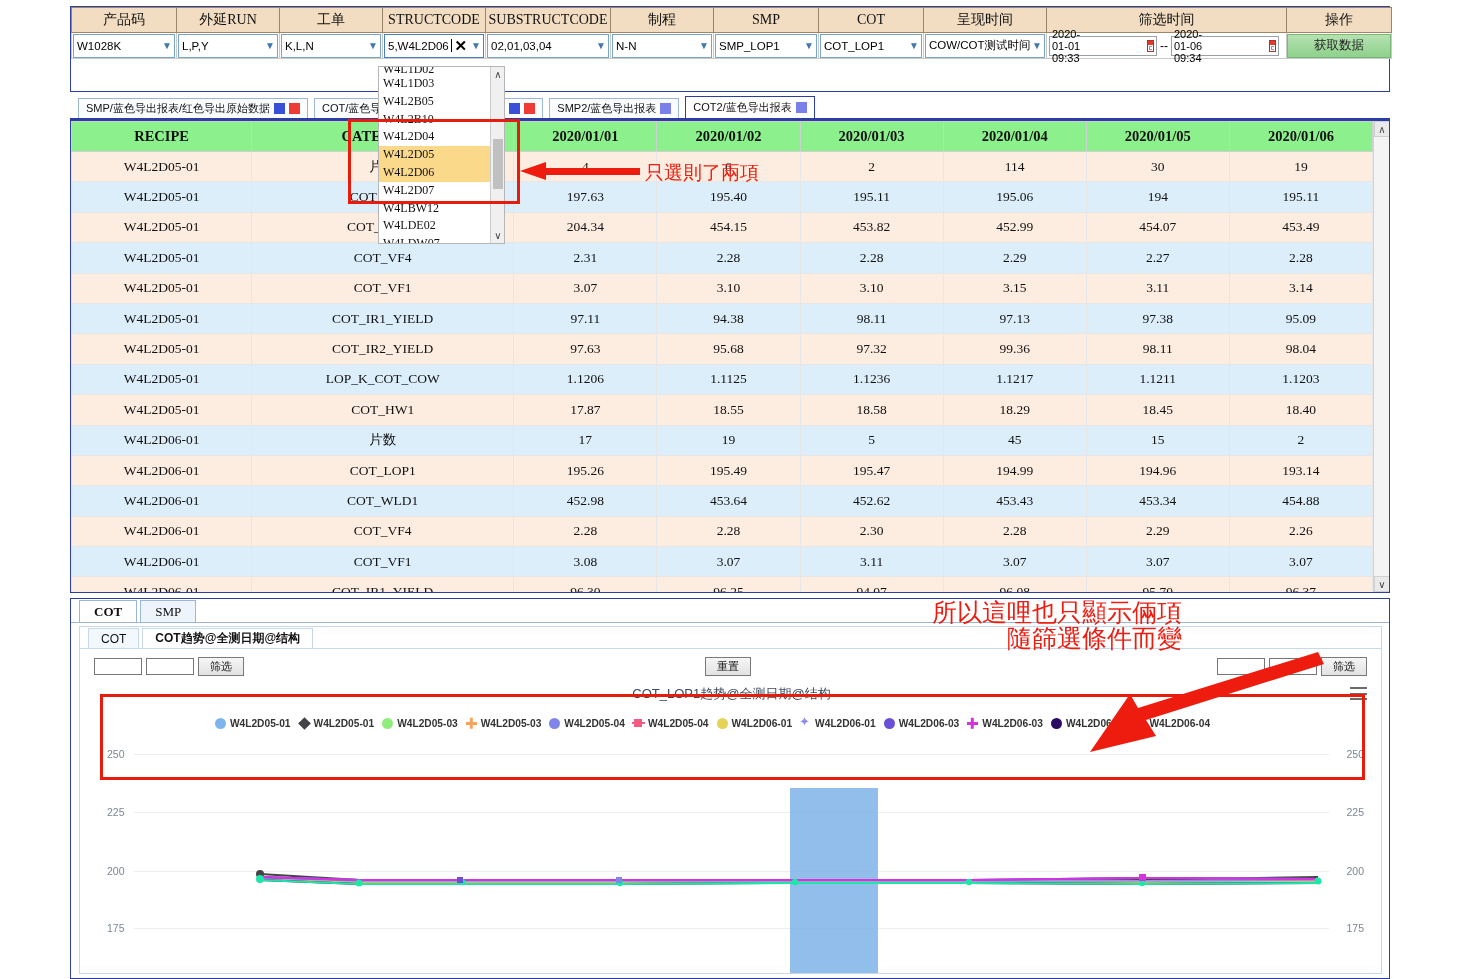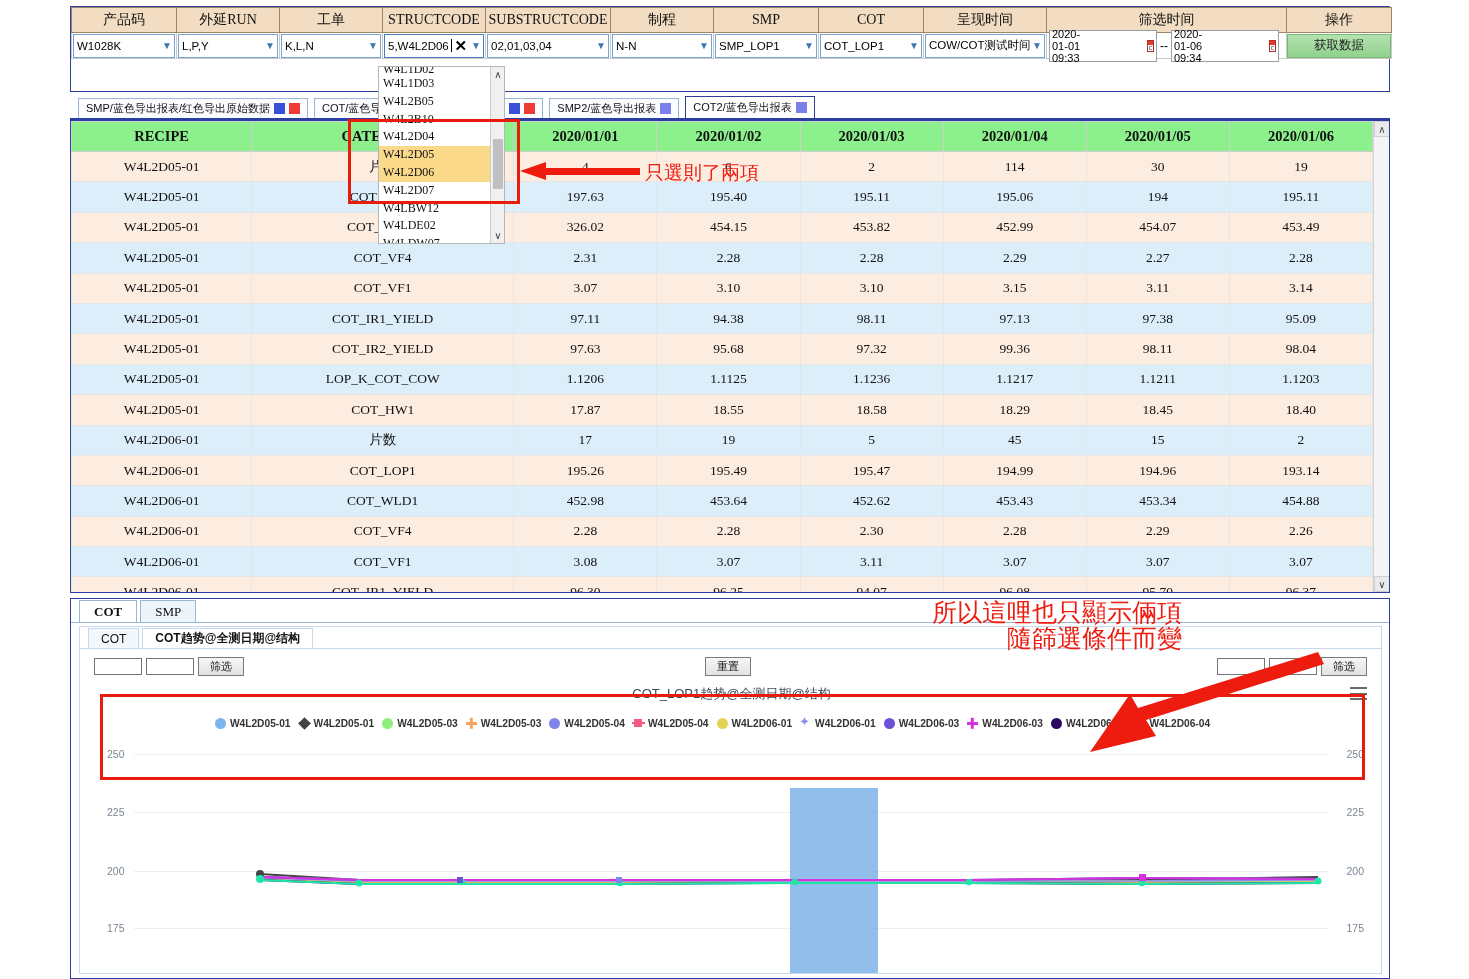--- a/index.html
+++ b/index.html
@@ -81,21 +81,21 @@
     background:#000; vertical-align:middle;
   }
   .daterange {
     display: flex; align-items: center;
     height: 24px; gap: 3px; padding-left: 2px;
     font-family: "Liberation Sans", sans-serif;
   }
   .dtbox {
     border: 1px solid #9aa0a6;
     background: #fff;
-    height: 32px;
+    height: 20px;
     display: flex; align-items: center;
     font-size: 11px;
     padding: 0 2px;
     color: #000;
     width: 108px;
     gap: 48px;
   }
   .cal-ico {
     display:inline-block;
     width: 12px; height: 12px;
@@ -625,21 +625,21 @@
           <td>197.63</td>
           <td>195.40</td>
           <td>195.11</td>
           <td>195.06</td>
           <td>194</td>
           <td>195.11</td>
         </tr>
         <tr class="odd">
           <td>W4L2D05-01</td>
           <td>COT_WLD1</td>
-          <td>326.02</td>
+          <td>204.34</td>
           <td>454.15</td>
           <td>453.82</td>
           <td>452.99</td>
           <td>454.07</td>
           <td>453.49</td>
         </tr>
         <tr class="even">
           <td>W4L2D05-01</td>
           <td>COT_VF4</td>
           <td>2.31</td>

